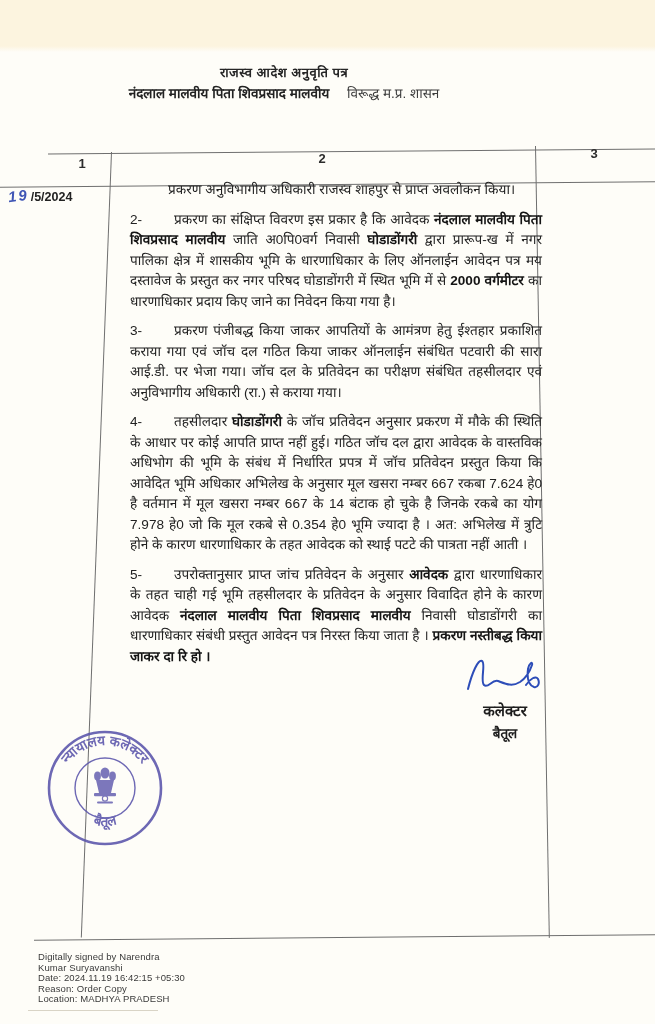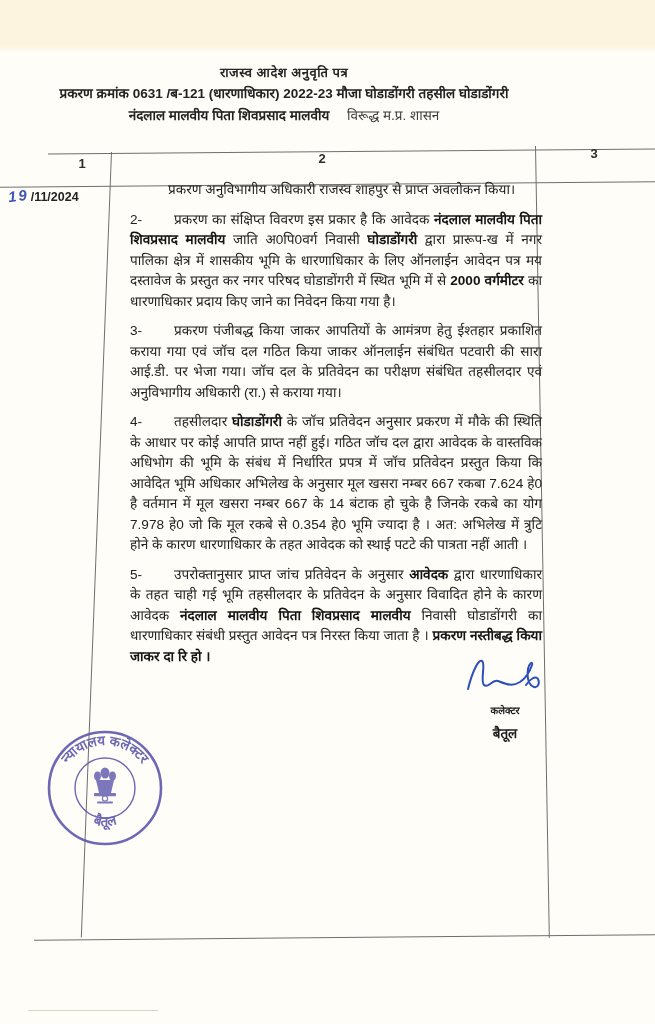--- a/index.html
+++ b/index.html
@@ -50,57 +50,56 @@
     position:absolute;left:122px;top:180px;width:412px;
     font-size:13.6px;line-height:20.5px;color:#222;text-align:justify;margin-left:8px;
   }
   .body-col p{margin:0 0 9px 0;}
   .body-col .pnum{display:inline-block;min-width:44px;font-weight:normal;}
   .body-col .indent{display:inline-block;width:38px;}
   .b{font-weight:bold;color:#141414;}
   
   .sig-block{position:absolute;left:440px;top:655px;width:130px;text-align:center;}
   .sig-scribble{display:block;margin:0 auto;}
-  .sig-role{font-size:10px;font-weight:bold;color:#1d1d1d;line-height:24px;}
+  .sig-role{font-size:15px;font-weight:bold;color:#1d1d1d;line-height:24px;}
   .sig-place{font-size:13.5px;font-weight:bold;color:#1d1d1d;line-height:22px;}
   
   .stamp{position:absolute;left:44px;top:727px;width:122px;height:122px;opacity:.88;}
   
   .dsig{
     position:absolute;left:38px;top:952px;
     font-size:9.5px;line-height:10.6px;color:#3a3a3a;letter-spacing:.1px;
   }
   .dsig-underline{position:absolute;left:28px;top:1010px;width:130px;height:1px;background:#d9d4c6;}
 </style>
 </head>
 <body>
 
 <div class="page">
 
   <div class="doc-header">
     <div class="h1">राजस्व आदेश अनुवृति पत्र</div>
-    <div class="h3">प्रकरण क्रमांक 0631 /ब-121 (धारणाधिकार) 2022-23 मौजा घोडाडोंगरी  तहसील घोडाडोंगरी</div>
     <div class="h4">
       <span class="strong">नंदलाल मालवीय पिता शिवप्रसाद मालवीय</span>
       <span class="vs">विरूद्ध म.प्र. शासन</span>
     </div>
   </div>
 
   <div class="rule h rule-top"></div>
   <div class="rule h rule-head-bottom"></div>
   <div class="rule v vline-left"></div>
   <div class="rule v vline-right"></div>
   <div class="rule h rule-bottom"></div>
 
   <div class="colnum c1">1</div>
   <div class="colnum c2">2</div>
   <div class="colnum c3">3</div>
 
   <div class="date-cell">
-    <span class="date-hand">19</span><span class="date-print">/11/2024</span>
+    <span class="date-hand">19</span><span class="date-print">/5/2024</span>
   </div>
 
   <div class="body-col">
     <p><span class="indent"></span><span>प्रकरण अनुविभागीय अधिकारी राजस्व शाहपुर से प्राप्त अवलोकन किया।</span></p>
     <p><span class="pnum">2-</span><span><span>प्रकरण का संक्षिप्त विवरण इस प्रकार है कि आवेदक </span><span class="b">नंदलाल मालवीय पिता शिवप्रसाद मालवीय</span><span>  जाति अ0पि0वर्ग  निवासी </span><span class="b">घोडाडोंगरी</span><span> द्वारा प्रारूप-ख में नगर पालिका क्षेत्र में शासकीय भूमि के धारणाधिकार के लिए ऑनलाईन आवेदन पत्र मय दस्तावेज के प्रस्तुत कर नगर परिषद घोडाडोंगरी में स्थित भूमि में से </span><span class="b">2000 वर्गमीटर</span><span> का धारणाधिकार प्रदाय किए जाने का निवेदन किया गया है।</span></span></p>
     <p><span class="pnum">3-</span><span><span>प्रकरण पंजीबद्ध किया जाकर आपतियों के आमंत्रण हेतु ईश्तहार प्रकाशित कराया गया एवं जॉच दल गठित किया जाकर ऑनलाईन संबंधित पटवारी की सारा आई.डी. पर भेजा गया। जॉच दल के प्रतिवेदन का परीक्षण संबंधित तहसीलदार एवं अनुविभागीय अधिकारी (रा.) से कराया गया।</span></span></p>
     <p><span class="pnum">4-</span><span><span>तहसीलदार </span><span class="b">घोडाडोंगरी</span><span> के जॉच प्रतिवेदन अनुसार प्रकरण में मौके की स्थिति के आधार पर कोई आपति प्राप्त नहीं हुई। गठित जॉच दल द्वारा आवेदक के वास्तविक अधिभोग की भूमि के संबंध में निर्धारित प्रपत्र में जॉच प्रतिवेदन  प्रस्तुत किया कि आवेदित भूमि अधिकार अभिलेख के अनुसार मूल खसरा नम्बर 667 रकबा 7.624 हे0 है वर्तमान में मूल खसरा नम्बर 667 के 14 बंटाक हो चुके है जिनके रकबे का योग 7.978 हे0 जो कि मूल रकबे से 0.354 हे0 भूमि ज्यादा है । अत: अभिलेख में त्रुटि होने के कारण धारणाधिकार के तहत आवेदक को स्थाई पटटे की पात्रता नहीं आती ।</span></span></p>
     <p><span class="pnum">5-</span><span><span>उपरोक्तानुसार प्राप्त जांच प्रतिवेदन के अनुसार </span><span class="b">आवेदक</span><span> द्वारा धारणाधिकार के तहत चाही गई भूमि तहसीलदार के प्रतिवेदन के अनुसार विवादित होने के कारण आवेदक   </span><span class="b">नंदलाल मालवीय पिता शिवप्रसाद मालवीय</span><span>   निवासी घोडाडोंगरी का धारणाधिकार संबंधी प्रस्तुत आवेदन पत्र निरस्त किया जाता है ।  </span><span class="b">प्रकरण नस्तीबद्ध किया जाकर दा रि हो ।</span></span></p>
   </div>
 
@@ -130,15 +129,22 @@
       <ellipse cx="61" cy="46" rx="4.5" ry="5.5"></ellipse>
       <ellipse cx="53.5" cy="49" rx="3.4" ry="4.6"></ellipse>
       <ellipse cx="68.5" cy="49" rx="3.4" ry="4.6"></ellipse>
       <path d="M52,53 L70,53 L67,66 L55,66 Z"></path>
       <rect x="50" y="66" width="22" height="3.2" rx="1"></rect>
       <circle cx="61" cy="71.5" r="2.6" fill="none" stroke="#5a54ab" stroke-width="1.2"></circle>
       <rect x="53" y="74.5" width="16" height="2" rx="1"></rect>
     </g>
   </svg>
 
+  <div class="dsig">
+    <div>Digitally signed by Narendra</div>
+    <div>Kumar Suryavanshi</div>
+    <div>Date: 2024.11.19 16:42:15 +05:30</div>
+    <div>Reason: Order Copy</div>
+    <div>Location: MADHYA PRADESH</div>
+  </div>
   <div class="dsig-underline"></div>
 
 </div>
 
 </body></html>

